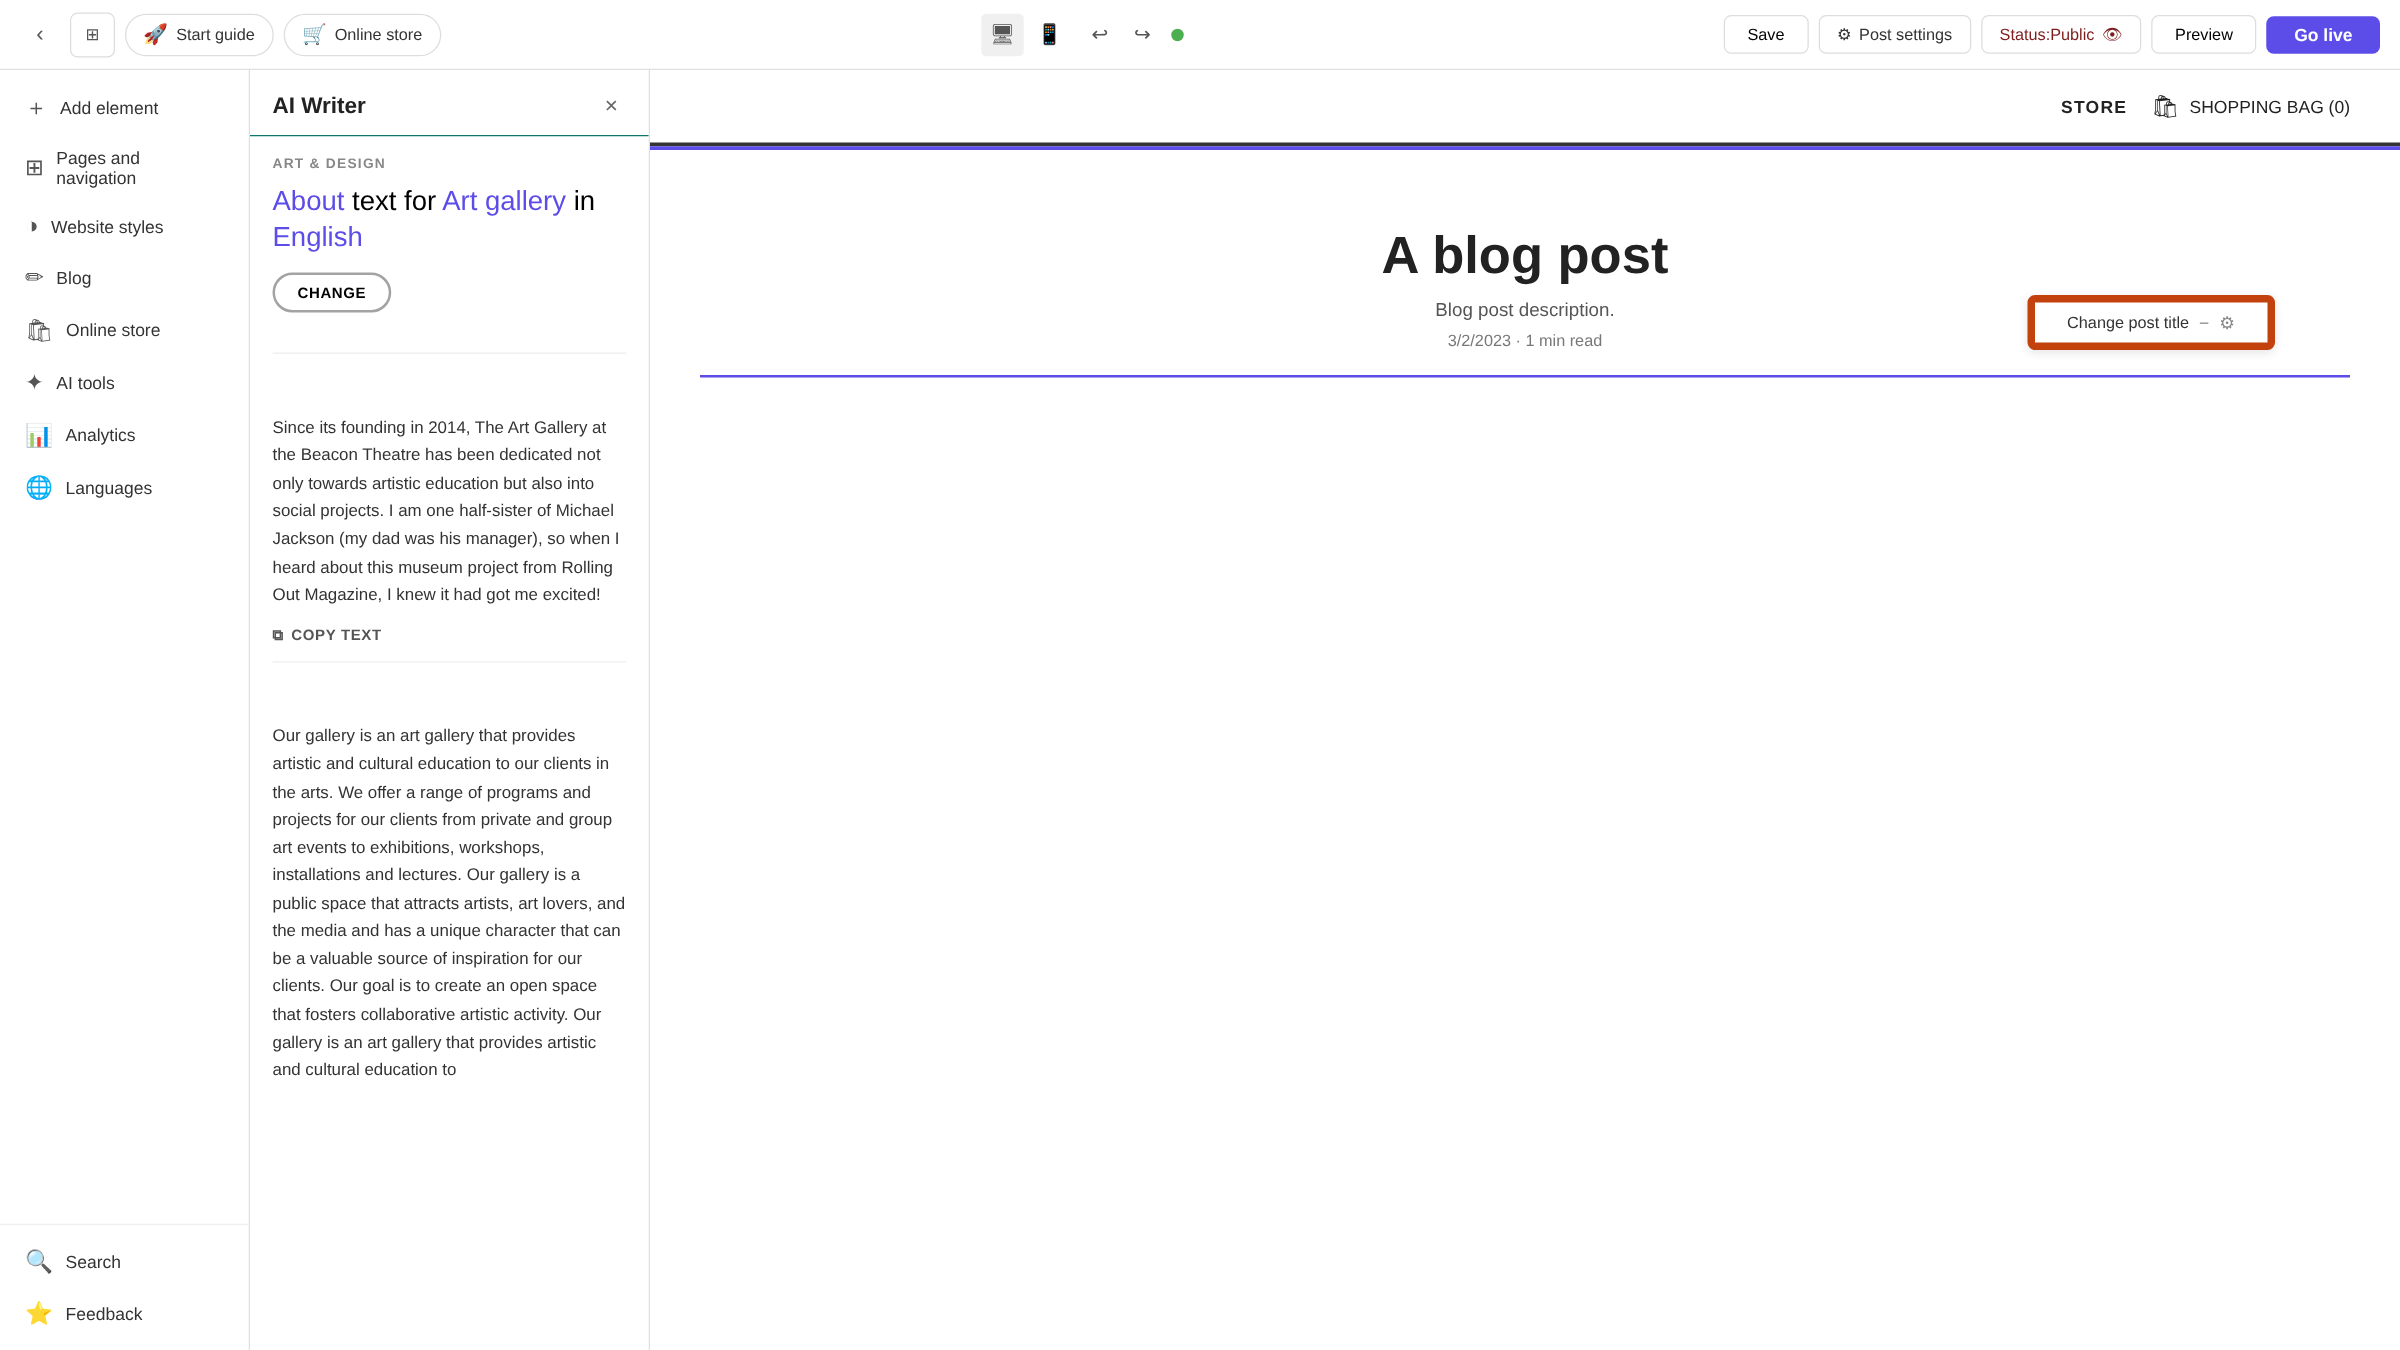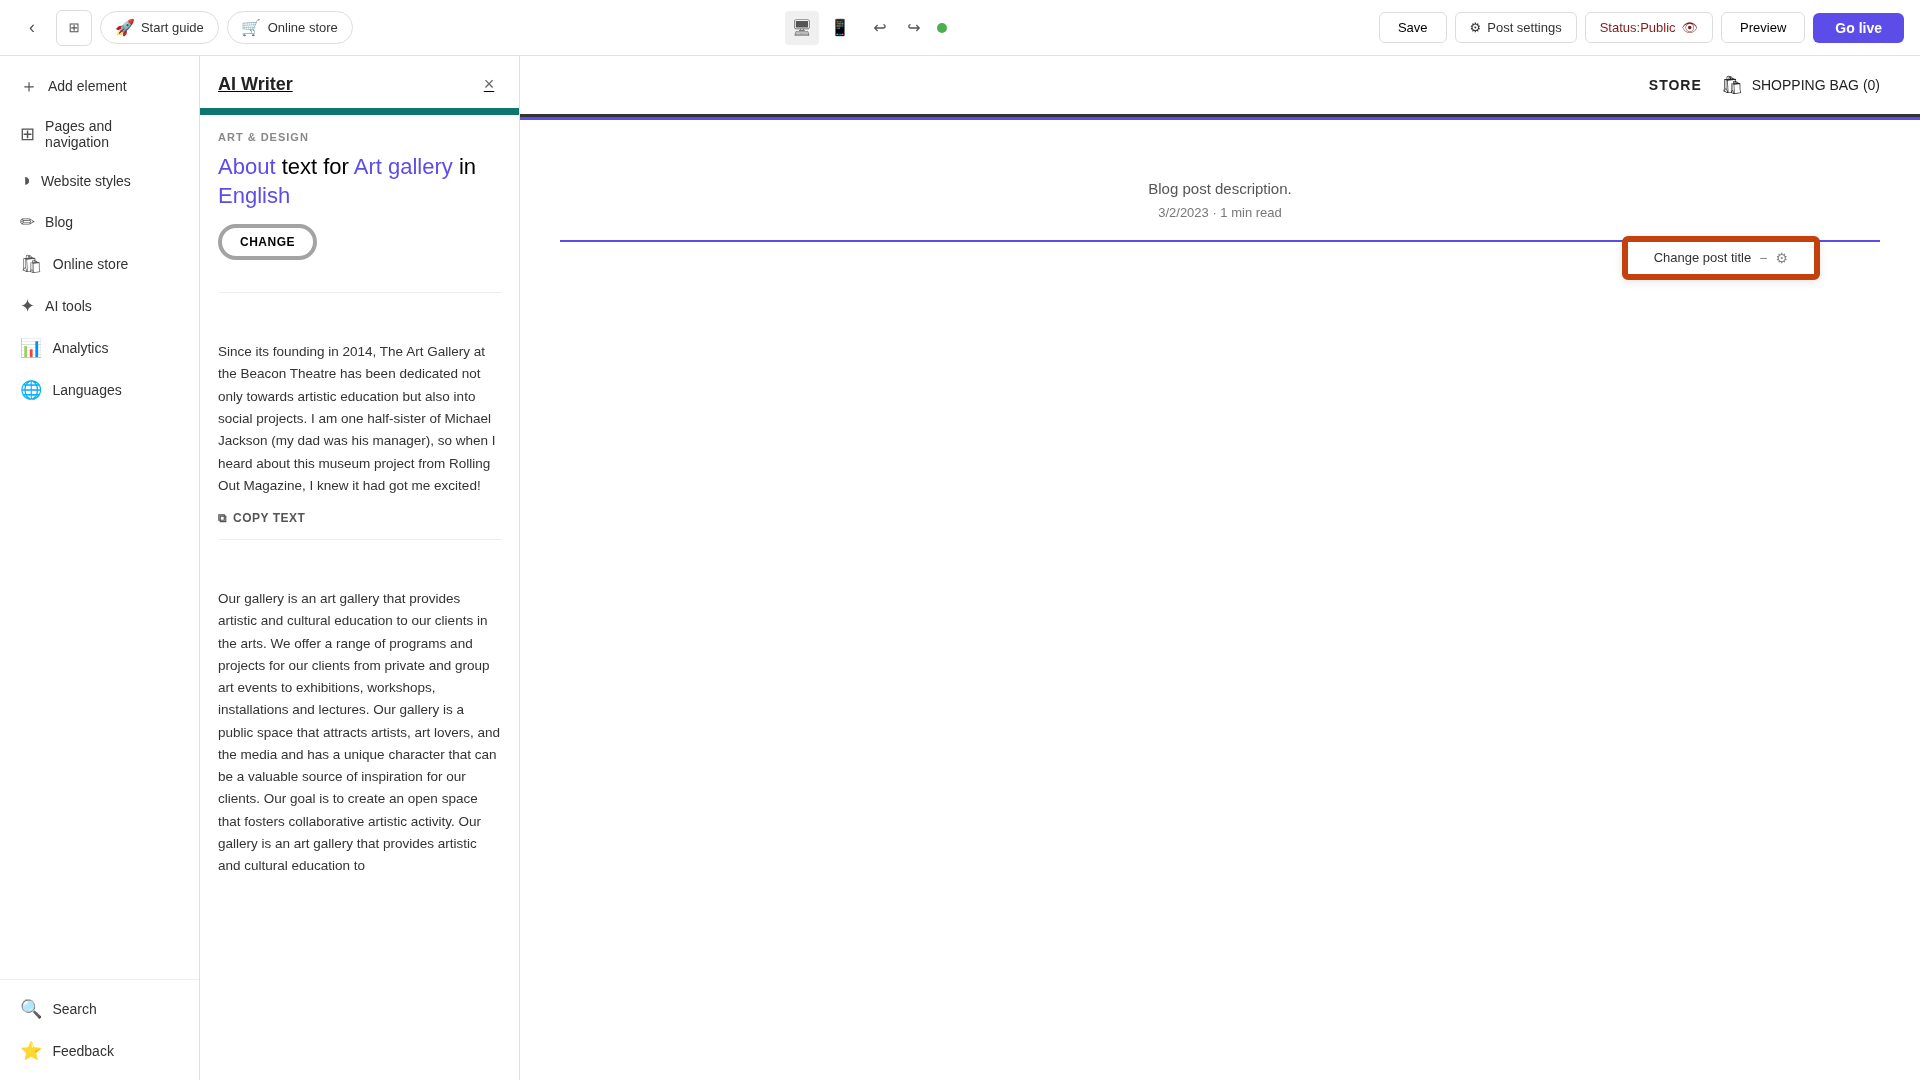--- a/index.html
+++ b/index.html
@@ -119,43 +119,42 @@
       background: #fff;
       border-right: 1px solid #e0e0e0;
       display: flex;
       flex-direction: column;
       flex-shrink: 0;
       overflow: hidden;
     }
     .ai-panel-header {
       display: flex; align-items: center; justify-content: space-between;
       padding: 16px 18px 12px;
-      border-bottom: 7px solid #0f766e;
-      text-decoration: underline;
+      border-bottom: 1px solid #0f766e;
     }
     .ai-panel-title { font-size: 18px; font-weight: 600; color: #222; }
     .ai-panel-close {
       width: 24px; height: 24px; border: none; background: transparent;
       cursor: pointer; font-size: 18px; color: #666;
     }
 
     .ai-panel-body { padding: 16px 18px; overflow-y: auto; flex: 1; }
 
     .ai-category {
       font-size: 11px; font-weight: 600; color: #888; letter-spacing: 1px;
       text-transform: uppercase; margin-bottom: 10px;
     }
     .ai-subject-line {
       font-size: 22px; font-weight: 500; line-height: 1.3; margin-bottom: 14px;
     }
     .ai-subject-line .word-about { color: #5c4de8; }
     .ai-subject-line .word-gallery { color: #5c4de8; }
 
     .change-btn {
-      padding: 7px 18px; border: 4px solid #a3a3a3; border-radius: 20px;
+      padding: 7px 18px; border: 2px solid #a3a3a3; border-radius: 20px;
       background: #fff; cursor: pointer; font-size: 12px; font-weight: 600;
       letter-spacing: 0.5px; margin-bottom: 18px;
     }
 
     .ai-divider { border: none; border-top: 1px solid #eee; margin: 14px 0; }
 
     .ai-text-block {
       font-size: 13.5px; line-height: 1.65; color: #333; margin-bottom: 14px; margin-top: 48px;
     }
 
@@ -357,20 +356,21 @@
         <a class="store-link">STORE</a>
         <div class="shopping-bag">
           <span class="bag-icon">🛍</span>
           <span>SHOPPING BAG (0)</span>
         </div>
       </div>
 
       <div style="height:3px; background:#5c4de8; width:100%;"></div>
 
       <div class="blog-content">
+        <h1 class="blog-title">A blog post</h1>
         <p class="blog-desc">Blog post description.</p>
         <p class="blog-meta">3/2/2023 · 1 min read</p>
         <div class="blog-separator"></div>
       </div>
 
       <div class="change-post-tooltip">
         <span>Change post title</span>
         <button style="border:none;background:transparent;cursor:pointer;font-size:14px;color:#888;">−</button>
         <button style="border:none;background:transparent;cursor:pointer;font-size:14px;color:#888;">⚙</button>
       </div>

